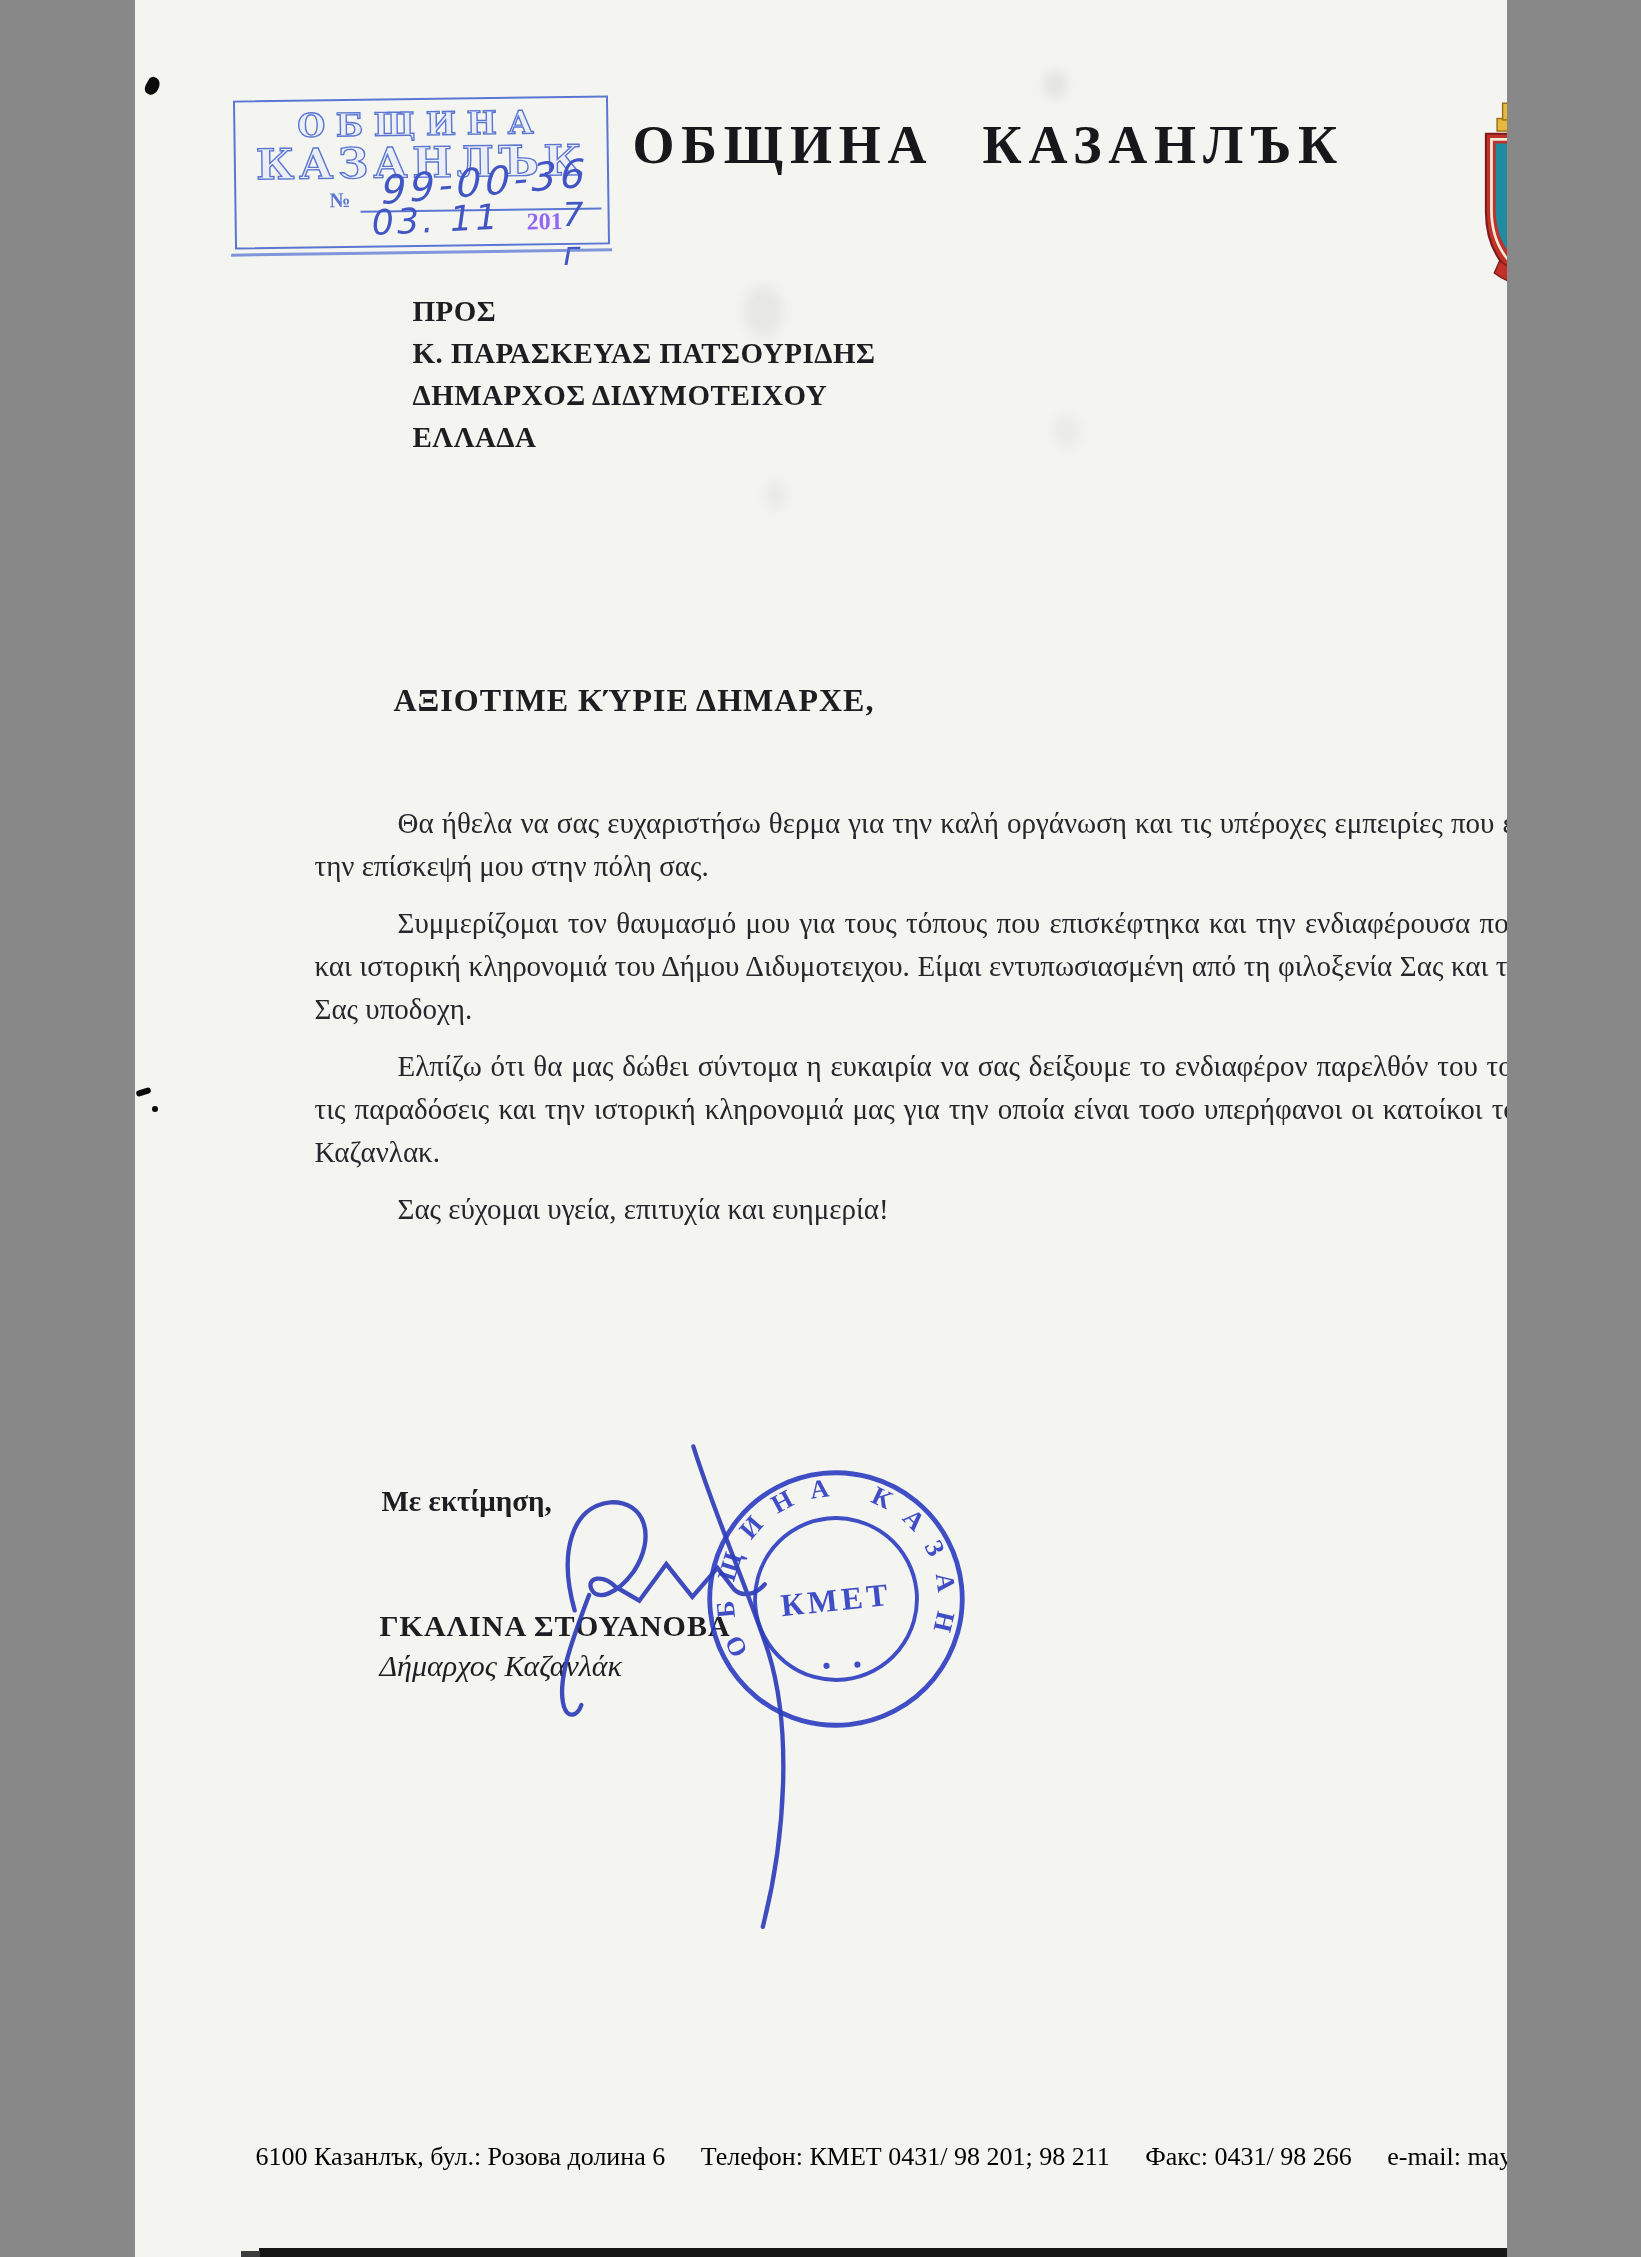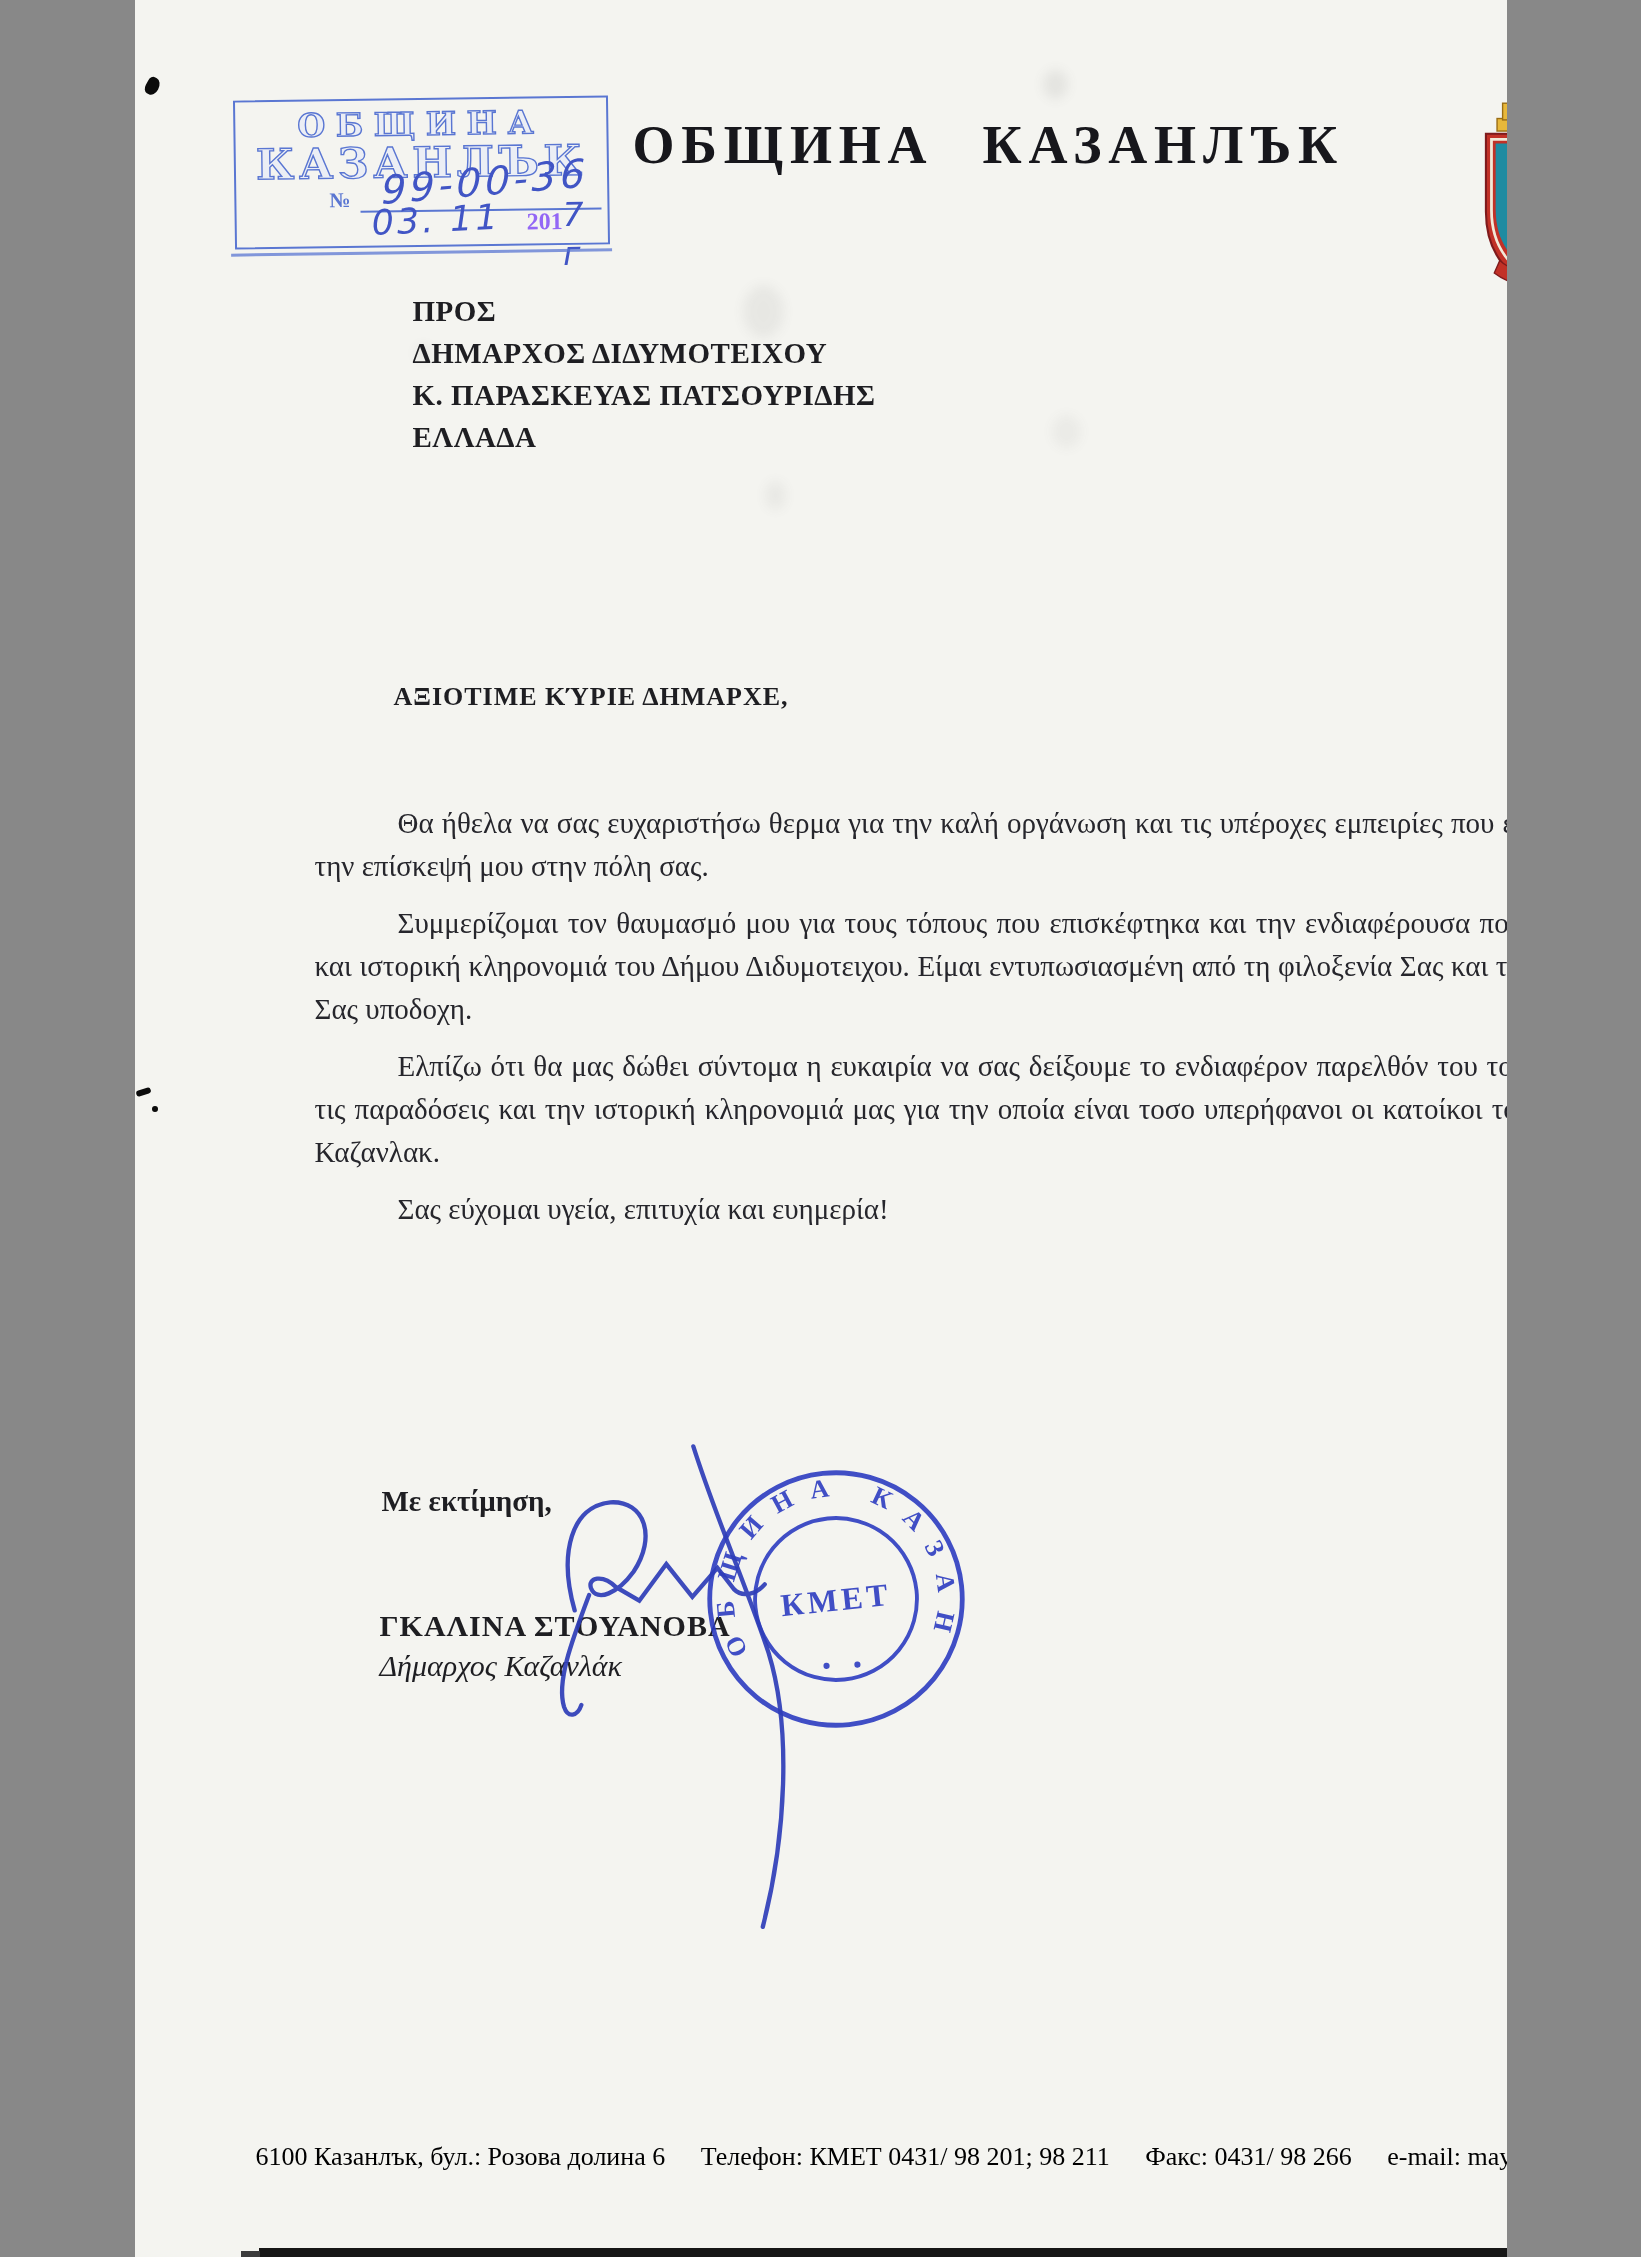--- a/index.html
+++ b/index.html
@@ -36,21 +36,21 @@
   .reg-year-hw{position:absolute;left:326px;top:97px;font-size:33px;}
   
   .org-title{
     position:absolute;left:498px;top:114px;margin:0;
     font-size:54px;font-weight:bold;letter-spacing:6.8px;word-spacing:29px;color:#17171c;
   }
   .coa{position:absolute;left:1337px;top:97px;width:160px;height:210px;}
   
   .recipient{position:absolute;left:278px;top:290px;font-weight:bold;font-size:29px;line-height:42px;letter-spacing:0.5px;}
   
-  .salutation{position:absolute;left:259px;top:682px;font-weight:bold;font-size:26px;letter-spacing:1px;text-align:right;}
+  .salutation{position:absolute;left:259px;top:682px;font-weight:bold;font-size:32px;letter-spacing:1px;text-align:right;}
   .body-text{position:absolute;left:166px;top:788px;width:1328px;}
   .body-text p{
     margin:14px;font-size:29px;line-height:43px;text-align:justify;text-indent:83px;
     color:#26262c;
   }
   
   .closing{position:absolute;left:247px;top:1485px;font-weight:bold;font-size:29px;}
   .sig-name{position:absolute;left:245px;top:1609px;font-weight:bold;font-size:30px;letter-spacing:1px;}
   .sig-title{position:absolute;left:245px;top:1649px;font-style:italic;font-size:30px;}
   .sig-ink{position:absolute;left:319px;top:1429px;width:579px;height:521px;pointer-events:none;}
@@ -117,22 +117,22 @@
     </g>
 
     <g>
       <path d="M20 117 C36 132 79 132 95 117 L99 126 C80 141 35 141 16 126 Z" fill="#c23127" stroke="#7e1a1c" stroke-width="1"></path>
       <path d="M28 126 L45 131 M50 132 L66 132 M71 131 L87 126" stroke="#e8b83a" stroke-width="2" fill="none"></path>
     </g>
   </svg>
 
   <div class="recipient">
     <div>ΠΡΟΣ</div>
+    <div>Κ. ΠΑΡΑΣΚΕΥΑΣ ΠΑΤΣΟΥΡΙΔΗΣ</div>
     <div>ΔΗΜΑΡΧΟΣ ΔΙΔΥΜΟΤΕΙΧΟΥ</div>
-    <div>Κ. ΠΑΡΑΣΚΕΥΑΣ ΠΑΤΣΟΥΡΙΔΗΣ</div>
     <div>ΕΛΛΑΔΑ</div>
   </div>
 
   <div class="salutation">ΑΞΙΟΤΙΜΕ ΚΎΡΙΕ ΔΗΜΑΡΧΕ,</div>
 
   <div class="body-text">
     <p>Θα ήθελα να σας ευχαριστήσω θερμα για την καλή οργάνωση και τις υπέροχες εμπειρίες που ειχα κατά την επίσκεψή μου στην πόλη σας.</p>
     <p>Συμμερίζομαι τον θαυμασμό μου για τους τόπους που επισκέφτηκα και την ενδιαφέρουσα πολιτιστική και ιστορική κληρονομιά του Δήμου Διδυμοτειχου. Είμαι εντυπωσιασμένη από τη φιλοξενία Σας και την θερμη Σας υποδοχη.</p>
     <p>Ελπίζω ότι θα μας δώθει σύντομα η ευκαιρία να σας δείξουμε το ενδιαφέρον παρελθόν του τοπου μας,  τις παραδόσεις  και την ιστορική κληρονομιά μας για την οποία  είναι τοσο υπερήφανοι οι κατοίκοι του δήμου Καζανλακ.</p>
     <p>Σας εύχομαι υγεία, επιτυχία και ευημερία!</p>

